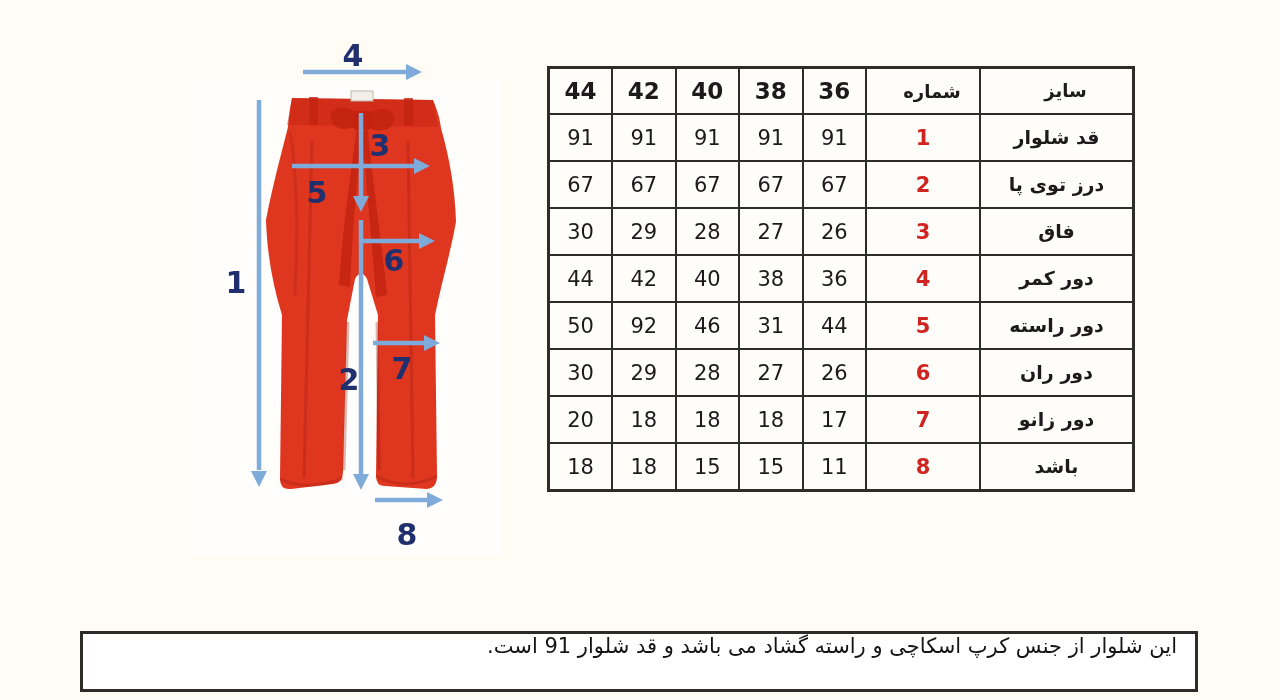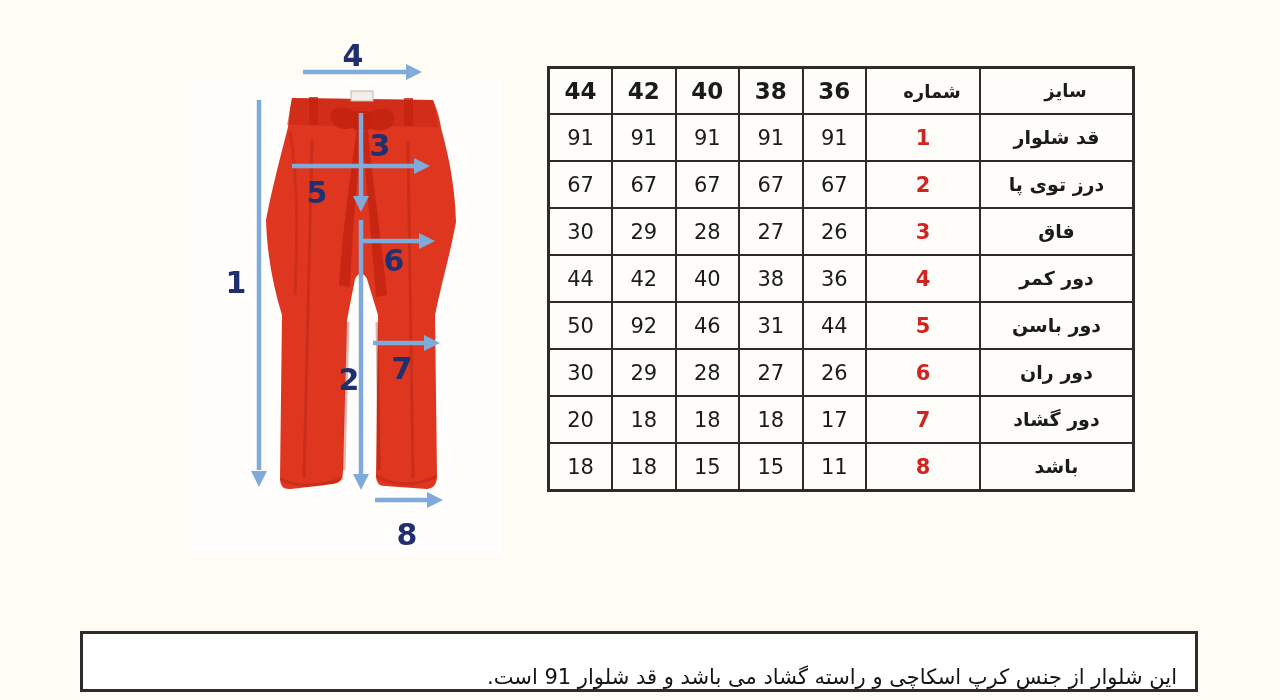--- a/index.html
+++ b/index.html
@@ -53,21 +53,21 @@
 
   
   .note-box {
     position: absolute;
     left: 80px; top: 631px;
     width: 1118px; height: 61px;
     box-sizing: border-box;
     background: #ffffff;
     border: 3px solid #2e2c29;
     display: flex;
-    align-items: flex-end;
+    align-items: flex-start;
     direction: rtl;
     padding: 0 18px;
   }
   .note-box span {
     font-size: 21px;
     color: #141414;
     white-space: nowrap;
   }
 </style>
 </head>
@@ -189,39 +189,39 @@
       <tr>
         <td class="label-col">دور کمر</td>
         <td class="num-col" style="color: rgb(208, 36, 33);">4</td>
         <td>36</td>
         <td>38</td>
         <td>40</td>
         <td>42</td>
         <td>44</td>
       </tr>
       <tr>
-        <td class="label-col">دور باسن</td>
+        <td class="label-col">دور راسته</td>
         <td class="num-col" style="color: rgb(208, 36, 33);">5</td>
         <td>44</td>
         <td>31</td>
         <td>46</td>
         <td>92</td>
         <td>50</td>
       </tr>
       <tr>
         <td class="label-col">دور ران</td>
         <td class="num-col" style="color: rgb(208, 36, 33);">6</td>
         <td>26</td>
         <td>27</td>
         <td>28</td>
         <td>29</td>
         <td>30</td>
       </tr>
       <tr>
-        <td class="label-col">دور گشاد</td>
+        <td class="label-col">دور زانو</td>
         <td class="num-col" style="color: rgb(208, 36, 33);">7</td>
         <td>17</td>
         <td>18</td>
         <td>18</td>
         <td>18</td>
         <td>20</td>
       </tr>
       <tr>
         <td class="label-col">باشد</td>
         <td class="num-col" style="color: rgb(208, 36, 33);">8</td>

